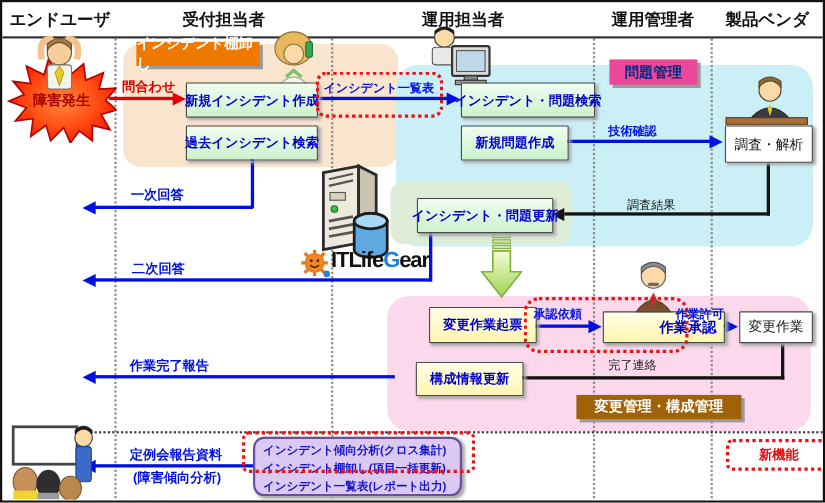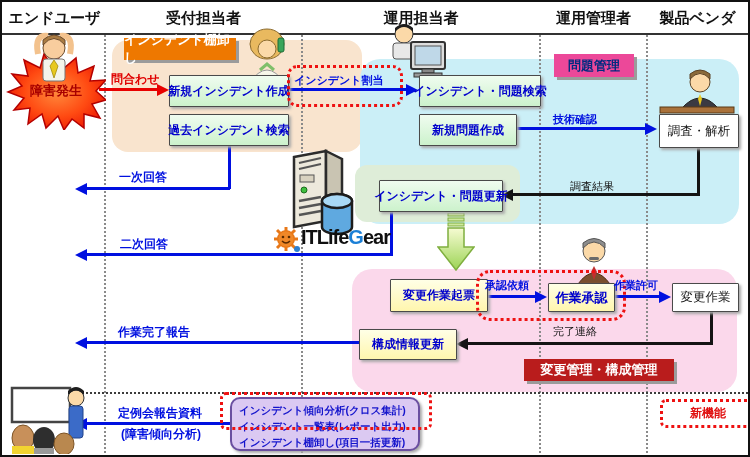--- a/index.html
+++ b/index.html
@@ -18,21 +18,21 @@
   .region{position:absolute;z-index:1;}
   .region.peach{background:#F9E4CE;border-radius:16px;}
   .region.cyan{background:#CBEFF7;border-radius:20px;}
   .region.palegreen{background:#DEEDD8;border-radius:12px;}
   .region.pink{background:#FBD8EB;border-radius:20px;}
   
   .seclabel{position:absolute;display:flex;align-items:center;justify-content:center;
     font-weight:bold;font-size:13px;z-index:6;box-shadow:3px 3px 0 #9b9b9b;}
   .seclabel.orange{background:#EE7800;color:#fff;}
   .seclabel.cyanlab{background:#ec4899;color:#002B80;}
-  .seclabel.pinklab{background:#b91c1c;color:#fff;}
+  .seclabel.pinklab{background:#a16207;color:#fff;}
   
   .fbox{position:absolute;display:flex;align-items:center;justify-content:center;
     border:1.6px solid #4a4a4a;border-radius:1px;font-size:12px;font-weight:bold;
     box-shadow:2px 2px 3px #a8a8a8;z-index:5;white-space:nowrap;}
   .fbox.green{background:linear-gradient(#F0FCF0,#CCF2CC);color:#0000CC;}
   .fbox.yellow{background:linear-gradient(#FFFFE6,#FFF6AE);color:#0000CC;}
   .fbox.whitebox{background:#fff;color:#161616;font-weight:normal;font-size:12.5px;}
   
   .hl{position:absolute;height:3px;z-index:4;}
   .vl{position:absolute;width:3px;z-index:4;}
@@ -186,44 +186,44 @@
   </svg>
   <div class="logotext"><span>ITLife</span><span class="g">G</span><span>ear</span></div>
 
   <div class="fbox green" style="left:167px;top:73px;width:118px;height:30px;">新規インシデント作成</div>
   <div class="fbox green" style="left:167px;top:112px;width:118px;height:30px;">過去インシデント検索</div>
   <div class="fbox green" style="left:417px;top:73px;width:120px;height:30px;">インシデント・問題検索</div>
   <div class="fbox green" style="left:417px;top:112px;width:96px;height:30px;">新規問題作成</div>
   <div class="fbox whitebox" style="left:657px;top:112px;width:78px;height:32px;">調査・解析</div>
   <div class="fbox green" style="left:377px;top:178px;width:122px;height:30px;">インシデント・問題更新</div>
   <div class="fbox yellow" style="left:388px;top:277px;width:96px;height:31px;">変更作業起票</div>
-  <div class="fbox yellow" style="left:546px;top:281px;width:65px;height:27px;font-size:13px;">作業承認</div>
+  <div class="fbox yellow" style="left:546px;top:281px;width:65px;height:27px;font-size:13px;padding-left:44px;">作業承認</div>
   <div class="fbox whitebox" style="left:670px;top:281px;width:65px;height:27px;">変更作業</div>
-  <div class="fbox yellow" style="left:357px;top:327px;width:96px;height:29px;">構成情報更新</div>
+  <div class="fbox yellow" style="left:376px;top:327px;width:96px;height:29px;">構成情報更新</div>
 
   <svg class="abs" style="left:435px;top:211px;z-index:4;" width="38" height="60" viewBox="0 0 38 60">
     <defs>
         <linearGradient id="gg" x1="0" y1="0" x2="0" y2="1">
       <stop offset="0%" stop-color="#F6FBD2"></stop>
           <stop offset="100%" stop-color="#9CD455"></stop>
     </linearGradient>
       </defs>
     <rect x="11" y="0" width="16" height="3" fill="#CFE89E" stroke="#7FAF3F" stroke-width="1"></rect>
     <rect x="11" y="5" width="16" height="3" fill="#CFE89E" stroke="#7FAF3F" stroke-width="1"></rect>
     <rect x="11" y="10" width="16" height="3" fill="#CFE89E" stroke="#7FAF3F" stroke-width="1"></rect>
     <polygon points="11,15 27,15 27,34 37,34 19,57 1,34 11,34" fill="url(#gg)" stroke="#7FAF3F" stroke-width="1.5"></polygon>
   </svg>
 
   <div class="hl red" style="left:97px;top:86px;width:60px;"></div>
   <div class="tri r rd" style="left:155px;top:81.5px;"></div>
   <div class="albl r12" style="left:109px;top:69px;">問合わせ</div>
 
   <div class="hl blue" style="left:285px;top:86px;width:121px;"></div>
   <div class="tri r" style="left:404px;top:81.5px;"></div>
-  <div class="albl b11" style="left:292px;top:71px;">インシデント割当</div>
+  <div class="albl b11" style="left:292px;top:71px;">インシデント一覧表</div>
   <div class="reddot" style="left:285px;top:63px;width:110px;height:36px;"></div>
 
   <div class="hl blue" style="left:512px;top:125px;width:133px;"></div>
   <div class="tri r" style="left:643px;top:120.5px;"></div>
   <div class="albl b11" style="left:551px;top:110px;">技術確認</div>
 
   <div class="vl black" style="left:695px;top:144px;height:50px;"></div>
   <div class="hl black" style="left:511px;top:191px;width:187px;"></div>
   <div class="tri l bk" style="left:499px;top:186.5px;"></div>
   <div class="albl k11" style="left:568px;top:177px;">調査結果</div>
@@ -257,21 +257,21 @@
   <div class="albl b12" style="left:116px;top:322px;">作業完了報告</div>
 
   <div class="dotsep"></div>
   <div class="hl blue" style="left:84px;top:420px;width:144px;"></div>
   <div class="tri l" style="left:73px;top:415.5px;"></div>
   <div class="albl b12" style="left:116px;top:403px;">定例会報告資料</div>
   <div class="albl b12" style="left:119px;top:424px;">(障害傾向分析)</div>
 
   <div class="purplebox">
     <div>インシデント傾向分析(クロス集計)</div>
+    <div>インシデント棚卸し(項目一括更新)</div>
     <div>インシデント一覧表(レポート出力)</div>
-    <div>インシデント棚卸し(項目一括更新)</div>
   </div>
   <div class="reddot" style="left:218px;top:390px;width:206px;height:32px;border-radius:6px;"></div>
 
   <div class="newfeat" style="left:658px;top:397px;width:90px;height:23px;">新機能</div>
 
 
 </div>
 
 </body></html>

